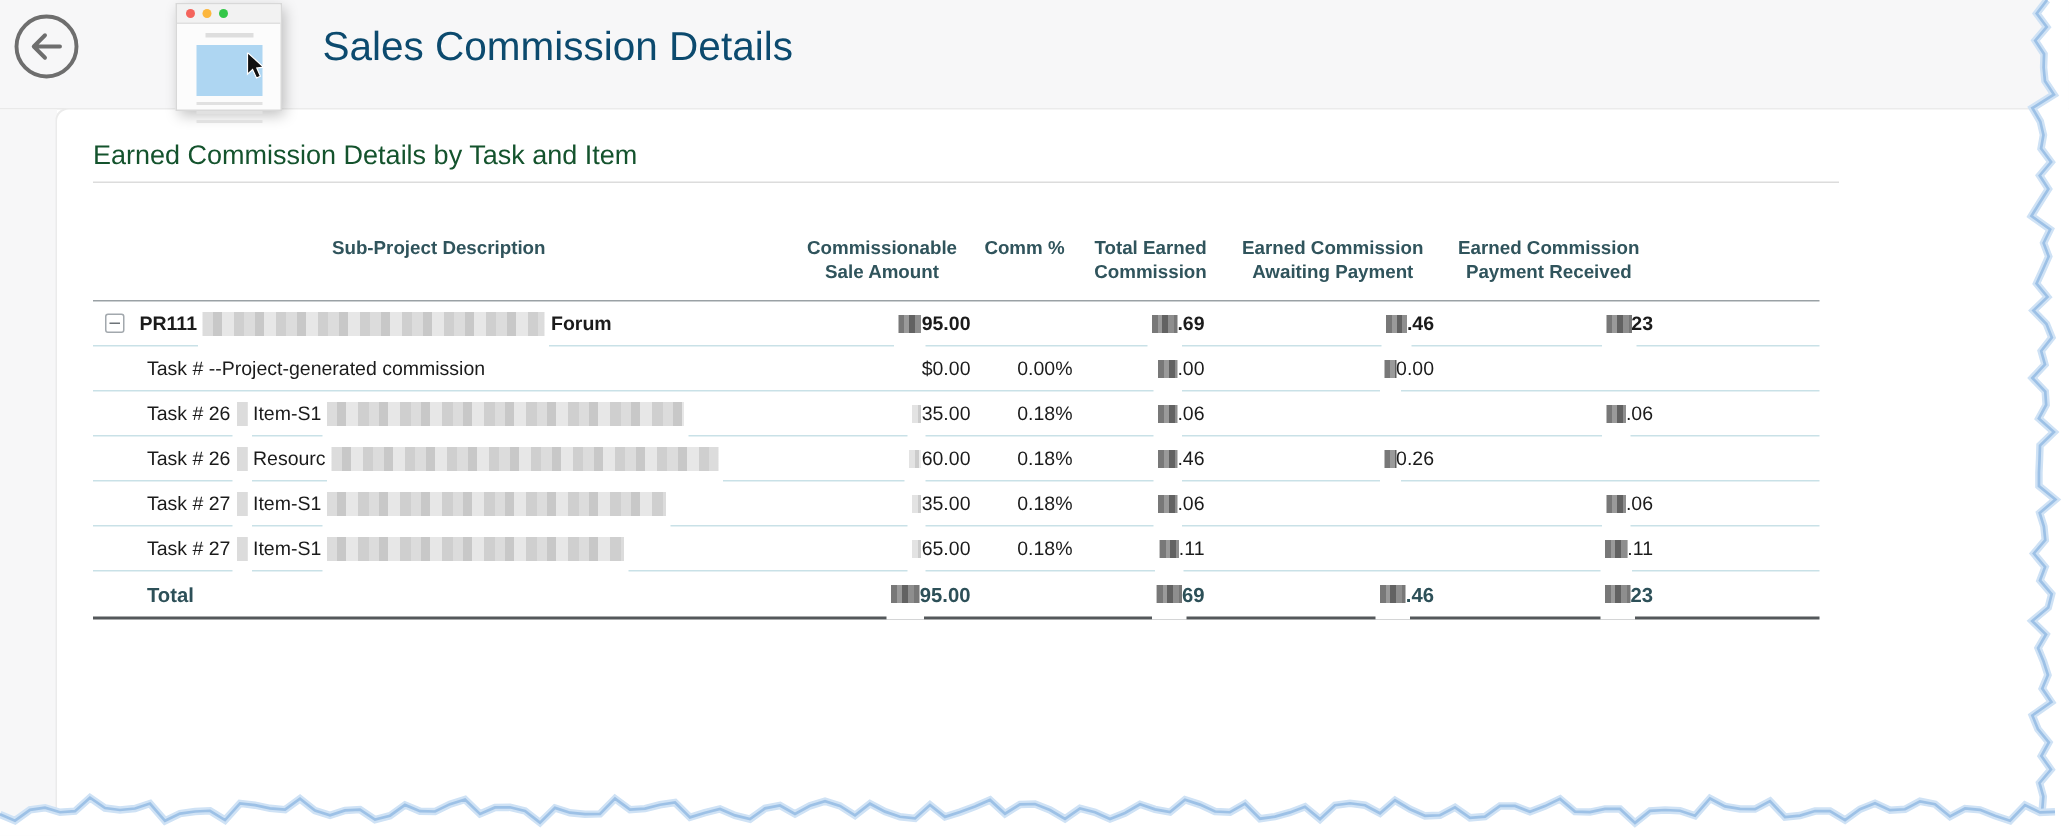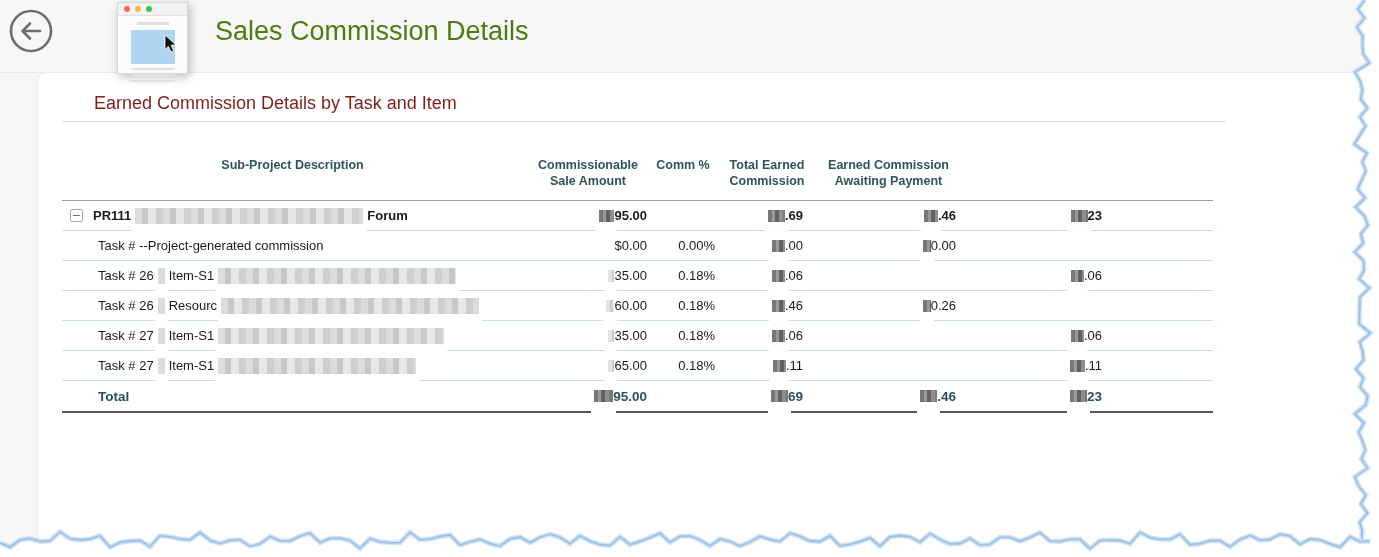--- a/index.html
+++ b/index.html
@@ -19,24 +19,24 @@
   
   #app-icon{position:absolute;left:117px;top:2px;width:71px;height:72px;background:#fcfcfc;
             border:1px solid #d8d8d8;box-shadow:2px 3px 9px rgba(0,0,0,.25);}
   #app-icon .bar{height:13px;background:#f2f2f2;border-bottom:1px solid #e0e0e0;display:flex;align-items:center;padding-left:6px;gap:5px;}
   #app-icon .dot{width:6px;height:6px;border-radius:50%;}
   #app-icon .l1{width:32px;height:3px;background:#dedede;margin:6px auto 0;}
   #app-icon .blue{width:44px;height:34px;background:#aed6f2;margin:5px auto 0;}
   #app-icon .ln{width:44px;height:2px;background:#e1e1e1;margin:4px auto 0;}
   #cursor{position:absolute;left:46px;top:32px;}
 
-  #page-title{position:absolute;left:215px;top:16px;font-size:27px;color:#4d7c0f;}
-
-  
-  #section-title{position:absolute;left:62px;top:93px;font-size:18px;color:#7f1d1d;margin-left:32px;}
+  #page-title{position:absolute;left:215px;top:16px;font-size:27px;color:#0c4a6e;}
+
+  
+  #section-title{position:absolute;left:62px;top:93px;font-size:18px;color:#14532d;}
   #section-divider{position:absolute;left:62px;top:121px;width:1164px;height:1px;background:#dcdcdc;}
 
   
   #table{position:absolute;left:62px;top:145px;width:1151px;font-size:13px;}
   .grid{display:grid;grid-template-columns:465px 122px 68px 100px 143px 145px 108px;}
   #thead{min-height:56px;border-bottom:1px solid #9aa1a5;color:#30545c;font-weight:bold;font-size:12.5px;}
   .hcell{display:flex;align-items:flex-start;justify-content:center;text-align:center;
          line-height:16px;padding:12px 4px 8px;}
   .row{height:30px;border-bottom:1px solid #c9e1e7;align-items:center;}
   .row.group{font-weight:bold;}
@@ -108,20 +108,21 @@
   <div id="section-title">Earned Commission Details by Task and Item</div>
   <div id="section-divider"></div>
 
   <div id="table">
     <div id="thead" class="grid">
         <div class="hcell">Sub-Project Description</div>
         <div class="hcell">Commissionable Sale Amount</div>
         <div class="hcell">Comm %</div>
         <div class="hcell">Total Earned Commission</div>
         <div class="hcell">Earned Commission Awaiting Payment</div>
+        <div class="hcell">Earned Commission Payment Received</div>
       </div>
     <div id="tbody">
         <div class="grid row group">
           <div class="cell desc">
             <span class="expander"></span>
             <span>PR111</span>
             <span class="rx light" style="width: 228px;"></span>
             <span>Forum</span>
           </div>
           <div class="cell num">

